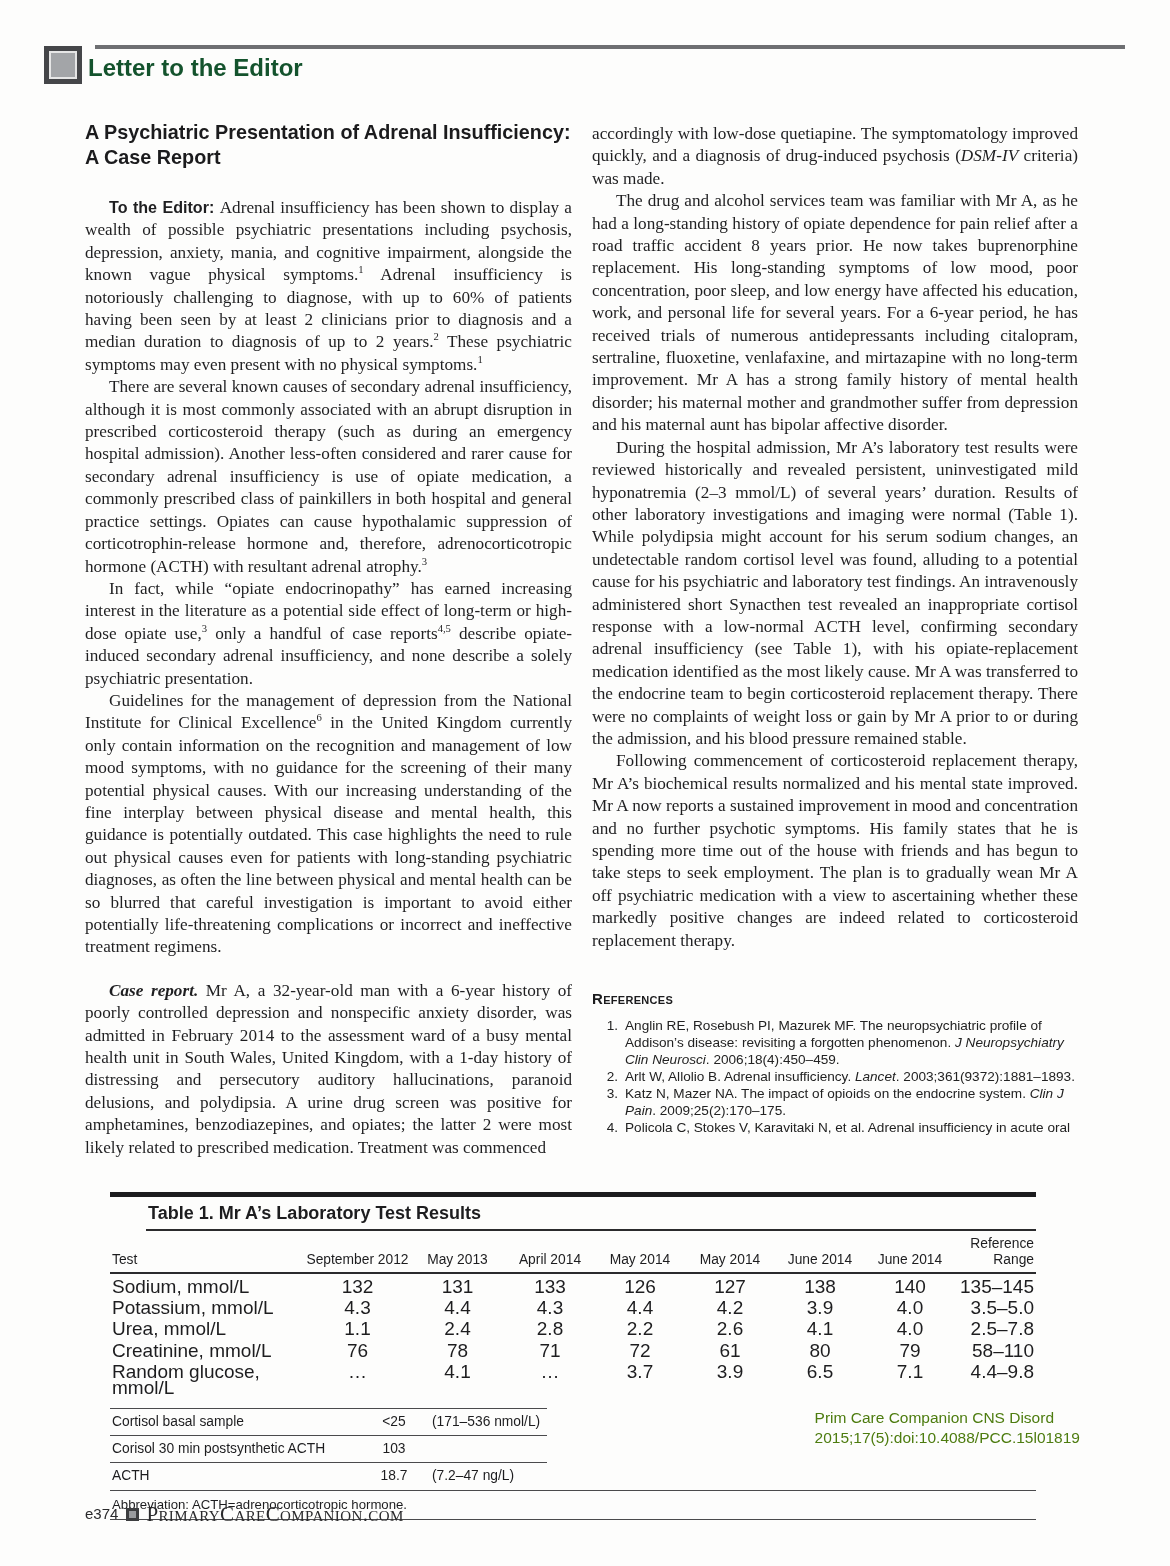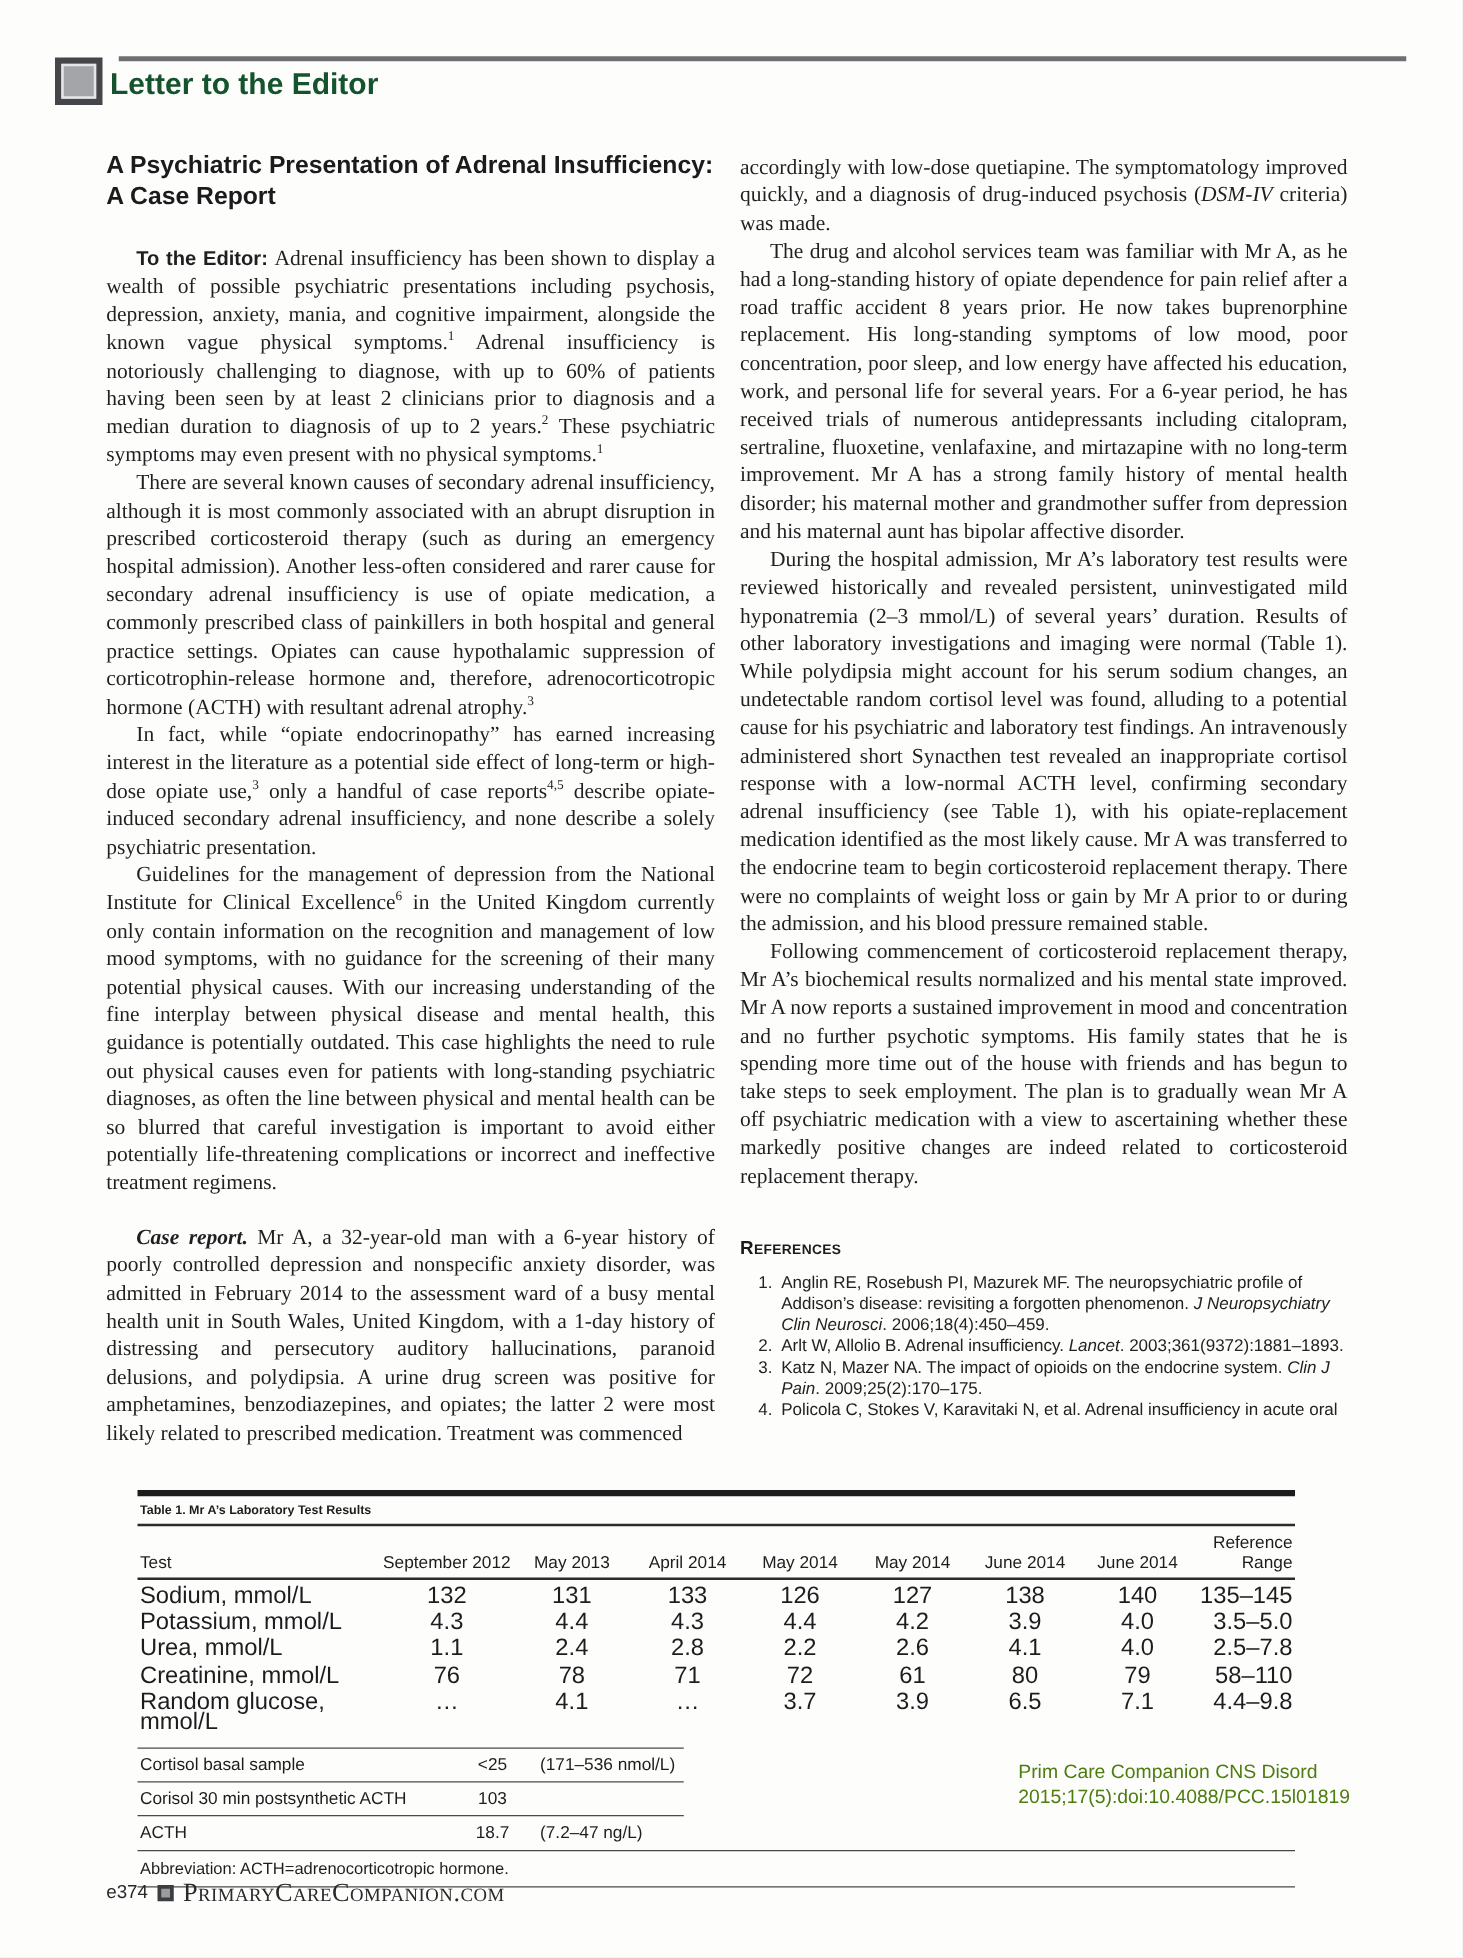--- a/index.html
+++ b/index.html
@@ -32,21 +32,21 @@
   .refs-heading{font:bold 15px/18px "Liberation Sans","DejaVu Sans",sans-serif;font-variant:small-caps;
                 letter-spacing:0.3px;color:#1b1b1d;margin-bottom:9px;}
   .ref-row{display:flex;font:13.6px/17px "Liberation Sans","DejaVu Sans",sans-serif;color:#222;padding-left:8px;}
   .ref-num{flex:none;width:18px;margin-right:7px;text-align:right;}
   .ref-text{flex:1;}
 
   
   .lab-table{position:absolute;left:110px;top:1192px;width:926px;
              font-family:"Liberation Sans","DejaVu Sans",sans-serif;color:#1d1d1f;}
   .tbar{height:5px;background:#1c1c1e;}
-  .ttitle{font-size:10px;font-weight:bold;padding:6px 2px 5px 2px;border-bottom:2px solid #2b2b2d;}
+  .ttitle{font-size:18px;font-weight:bold;padding:6px 2px 5px 2px;border-bottom:2px solid #2b2b2d;margin-left:36px;}
   .thead{display:grid;grid-template-columns:195px 105px 95px 90px 90px 90px 90px 90px 81px;
          align-items:end;font-size:13.8px;padding:5px 0 4px 0;border-bottom:2px solid #2b2b2d;}
   .thead .th{text-align:center;line-height:16px;}
   .thead .c0{text-align:left;padding-left:2px;}
   .thead .c8{text-align:right;padding-right:2px;}
   .tbody{padding-top:2px;}
   .trow{display:grid;grid-template-columns:195px 105px 95px 90px 90px 90px 90px 90px 81px;
         font-size:19px;line-height:16px;padding:2.7px 0;}
   .trow .tcell{text-align:center;}
   .trow .c0{text-align:left;padding-left:2px;}

